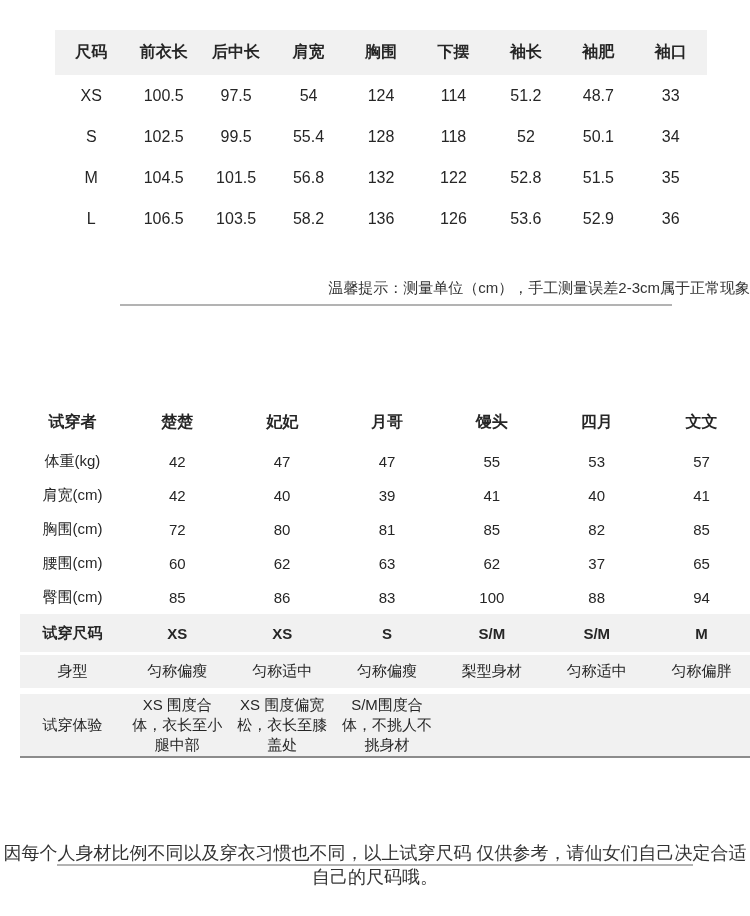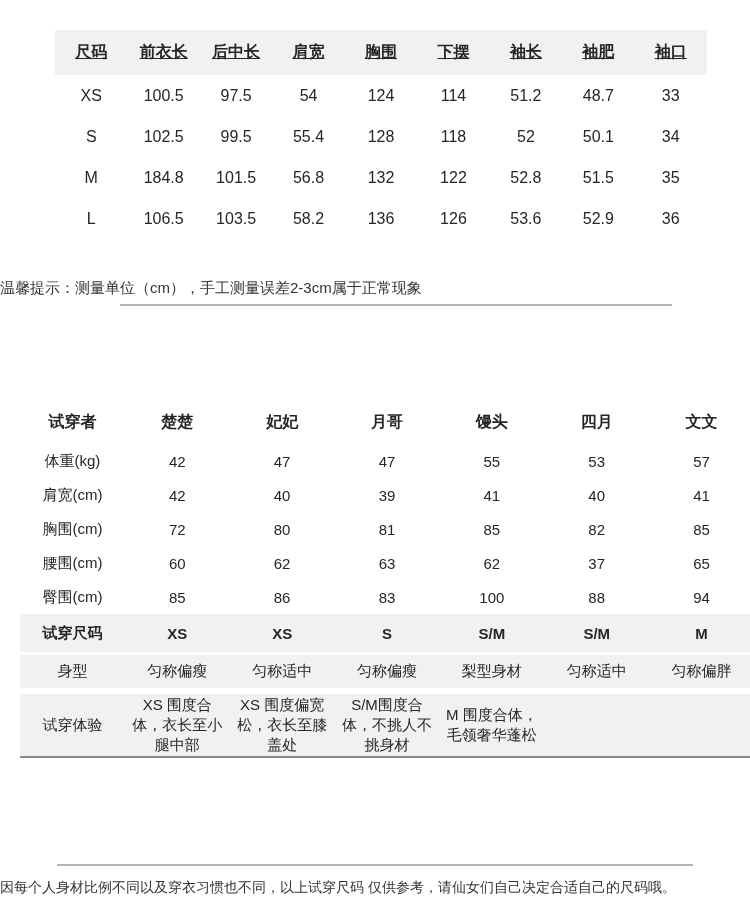--- a/index.html
+++ b/index.html
@@ -4,37 +4,37 @@
 <style>
   html,body{margin:0;padding:0;}
   body{
     width:750px;height:916px;background:#ffffff;position:relative;
     font-family:"Liberation Sans","DejaVu Sans",sans-serif;
     color:#262626;overflow:hidden;
   }
   
   .t1{position:absolute;left:55px;top:30px;width:652px;}
   .t1-row{display:grid;grid-template-columns:repeat(9,1fr);height:41px;align-items:center;text-align:center;font-size:16px;}
-  .t1-head{height:45px;background:#f1f1f1;font-weight:bold;text-decoration:underline;}
+  .t1-head{height:45px;background:#f1f1f1;font-weight:bold;}
   
-  .tip{position:absolute;top:279px;left:0;width:750px;text-align:left;font-size:15px;color:#333;}
+  .tip{position:absolute;top:279px;left:0;width:750px;text-align:right;font-size:15px;color:#333;}
   .tip-line{position:absolute;top:304px;left:120px;width:552px;height:2px;background:#b3b3b3;}
   
   .t2{position:absolute;left:20px;top:400px;width:734px;}
   .t2-row{display:grid;grid-template-columns:repeat(7,1fr);height:34px;align-items:center;text-align:center;font-size:15px;}
   .t2-head{height:44px;font-weight:bold;font-size:16px;}
   .gray{background:#f1f1f1;}
   .r-size{height:38px;margin-bottom:3px;font-weight:bold;}
   .r-shape{height:33px;margin-bottom:6px;}
   .r-exp{height:62px;line-height:1.32;}
   .r-exp .c{padding:0 3px;}
   .t2-line{height:2px;background:#8c8c8c;}
   .c{overflow:hidden;}
   
-  .note{position:absolute;top:879px;left:0;width:750px;font-size:14px;color:#333;}
+  .note{position:absolute;top:841px;left:0;width:750px;text-align:center;font-size:18px;color:#333;}
   .note-line{position:absolute;top:864px;left:57px;width:636px;height:2px;background:#b3b3b3;}
 </style>
 </head>
 <body>
 
 <div class="t1">
   <div class="t1-row t1-head">
     <div class="c">尺码</div>
     <div class="c">前衣长</div>
     <div class="c">后中长</div>
@@ -62,21 +62,21 @@
     <div class="c">99.5</div>
     <div class="c">55.4</div>
     <div class="c">128</div>
     <div class="c">118</div>
     <div class="c">52</div>
     <div class="c">50.1</div>
     <div class="c">34</div>
   </div>
   <div class="t1-row">
     <div class="c">M</div>
-    <div class="c">184.8</div>
+    <div class="c">104.5</div>
     <div class="c">101.5</div>
     <div class="c">56.8</div>
     <div class="c">132</div>
     <div class="c">122</div>
     <div class="c">52.8</div>
     <div class="c">51.5</div>
     <div class="c">35</div>
   </div>
   <div class="t1-row">
     <div class="c">L</div>
@@ -165,19 +165,18 @@
     <div class="c">匀称偏瘦</div>
     <div class="c">梨型身材</div>
     <div class="c">匀称适中</div>
     <div class="c">匀称偏胖</div>
   </div>
   <div class="t2-row gray r-exp">
     <div class="c">试穿体验</div>
     <div class="c">XS 围度合体，衣长至小腿中部</div>
     <div class="c">XS 围度偏宽松，衣长至膝盖处</div>
     <div class="c">S/M围度合体，不挑人不挑身材</div>
-    <div class="c">M 围度合体，毛领奢华蓬松</div>
   </div>
   <div class="t2-line"></div>
 </div>
 
 <div class="note">因每个人身材比例不同以及穿衣习惯也不同，以上试穿尺码 仅供参考，请仙女们自己决定合适自己的尺码哦。</div>
 <div class="note-line"></div>
 
 </body></html>

